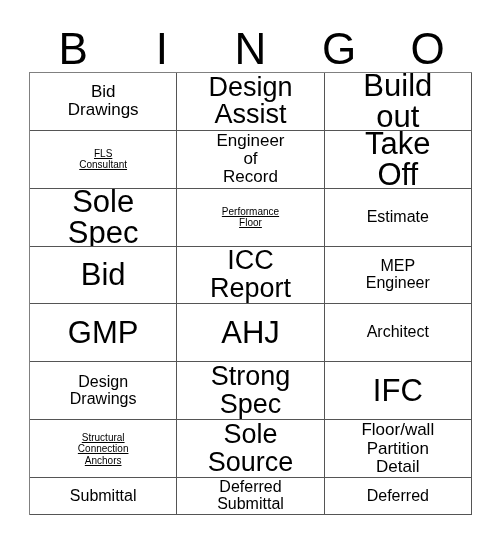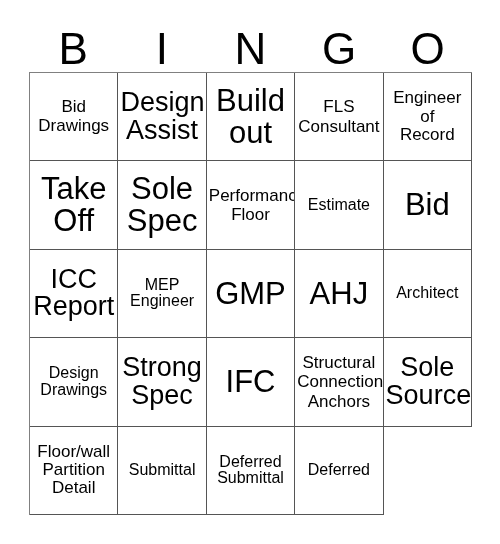--- a/index.html
+++ b/index.html
@@ -43,21 +43,21 @@
     user-select: none;
   }
   
   #grid {
     position: absolute;
     left: 29px;
     top: 72px;
     width: 443px;
     height: 443px;
     display: grid;
-    grid-template-columns: repeat(5, 1fr);
+    grid-template-columns: repeat(3, 1fr);
     grid-template-rows: repeat(5, 1fr);
     border-top: 1px solid #808080;
     border-left: 1px solid #808080;
     box-sizing: border-box;
     background: #ffffff;
   }
   .cell {
     border-right: 1px solid #555555;
     border-bottom: 1px solid #555555;
     box-sizing: border-box;
@@ -75,21 +75,21 @@
     text-align: center;
     color: #000000;
     white-space: pre-line;
     line-height: 1.02;
   }
   
   .s-xl .cell-text { font-size: 31px; line-height: 1.02; }
   .s-lg .cell-text { font-size: 27px; line-height: 1.02; }
   .s-md .cell-text { font-size: 16px; line-height: 1.05; }
   .s-sm .cell-text { font-size: 17px; line-height: 1.08; }
-  .s-xs .cell-text { font-size: 17px; line-height: 1.15; }
+  .s-xs .cell-text { font-size: 10px; line-height: 1.15; text-decoration: underline; }
 </style>
 </head>
 <body>
 
 <div id="card">
 
   <div id="header-row">
     <span class="header-letter">B</span>
     <span class="header-letter">I</span>
     <span class="header-letter">N</span>

